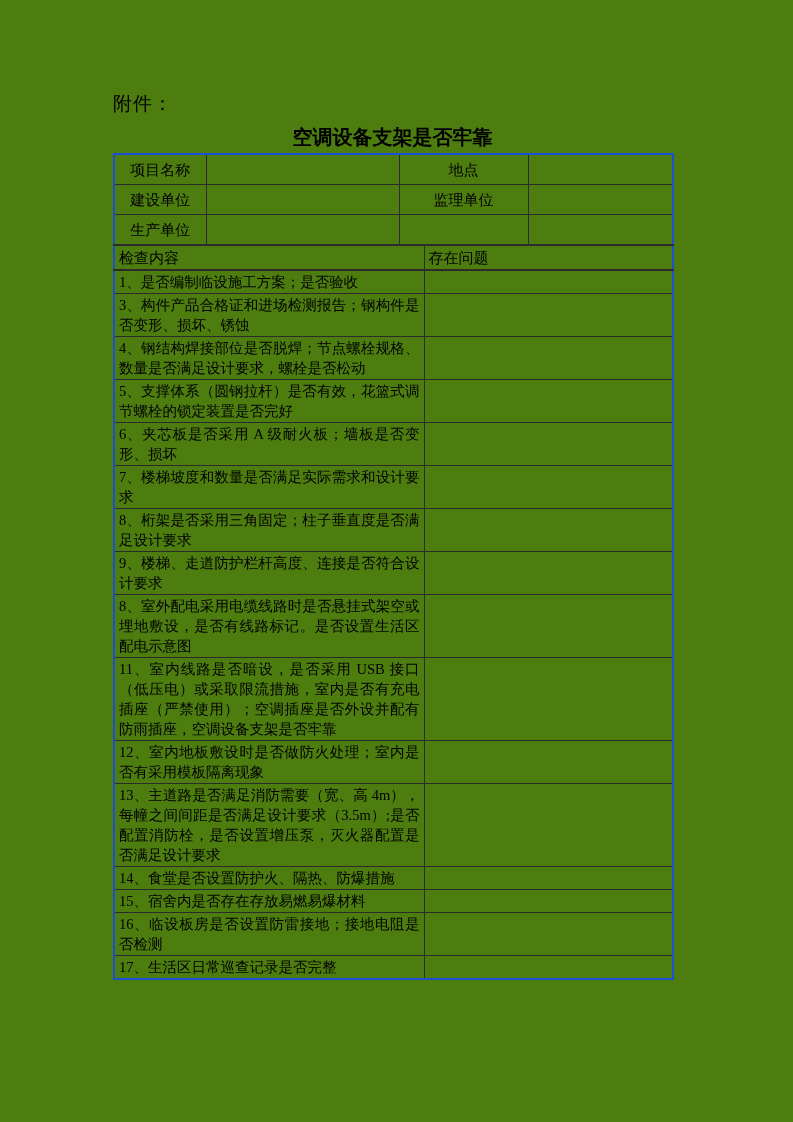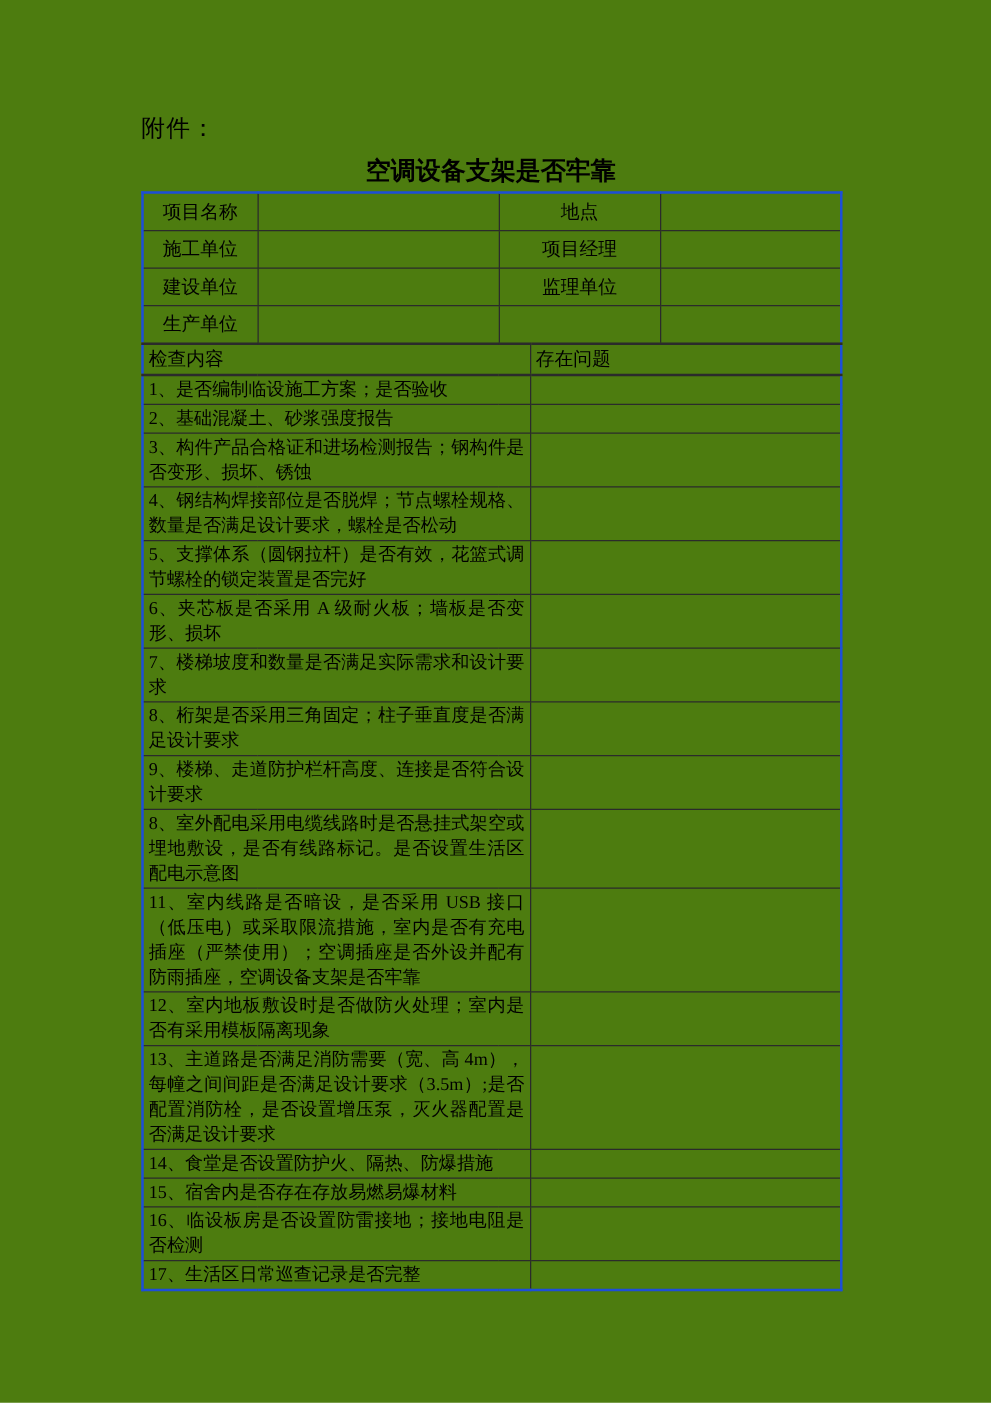--- a/index.html
+++ b/index.html
@@ -54,49 +54,39 @@
         <col style="width:145px">
     </colgroup>
     <tbody>
       <tr class="info">
         <td class="c">项目名称</td>
         <td></td>
         <td colspan="2" class="c">地点</td>
         <td></td>
       </tr>
       <tr class="info">
-        <td class="c">施工单位</td>
-        <td></td>
-        <td colspan="2" class="c">项目经理</td>
-        <td></td>
-      </tr>
-      <tr class="info">
         <td class="c">建设单位</td>
         <td></td>
         <td colspan="2" class="c">监理单位</td>
         <td></td>
       </tr>
       <tr class="info">
         <td class="c">生产单位</td>
         <td></td>
         <td colspan="2" class="c"></td>
         <td></td>
       </tr>
 
       <tr class="hdr">
         <td colspan="3">检查内容</td>
         <td colspan="2">存在问题</td>
       </tr>
 
       <tr class="item">
         <td colspan="3" class="content">1、是否编制临设施工方案；是否验收</td>
-        <td colspan="2" class="problem"></td>
-      </tr>
-      <tr class="item">
-        <td colspan="3" class="content">2、基础混凝土、砂浆强度报告</td>
         <td colspan="2" class="problem"></td>
       </tr>
       <tr class="item">
         <td colspan="3" class="content">3、构件产品合格证和进场检测报告；钢构件是否变形、损坏、锈蚀</td>
         <td colspan="2" class="problem"></td>
       </tr>
       <tr class="item">
         <td colspan="3" class="content">4、钢结构焊接部位是否脱焊；节点螺栓规格、数量是否满足设计要求，螺栓是否松动</td>
         <td colspan="2" class="problem"></td>
       </tr>

